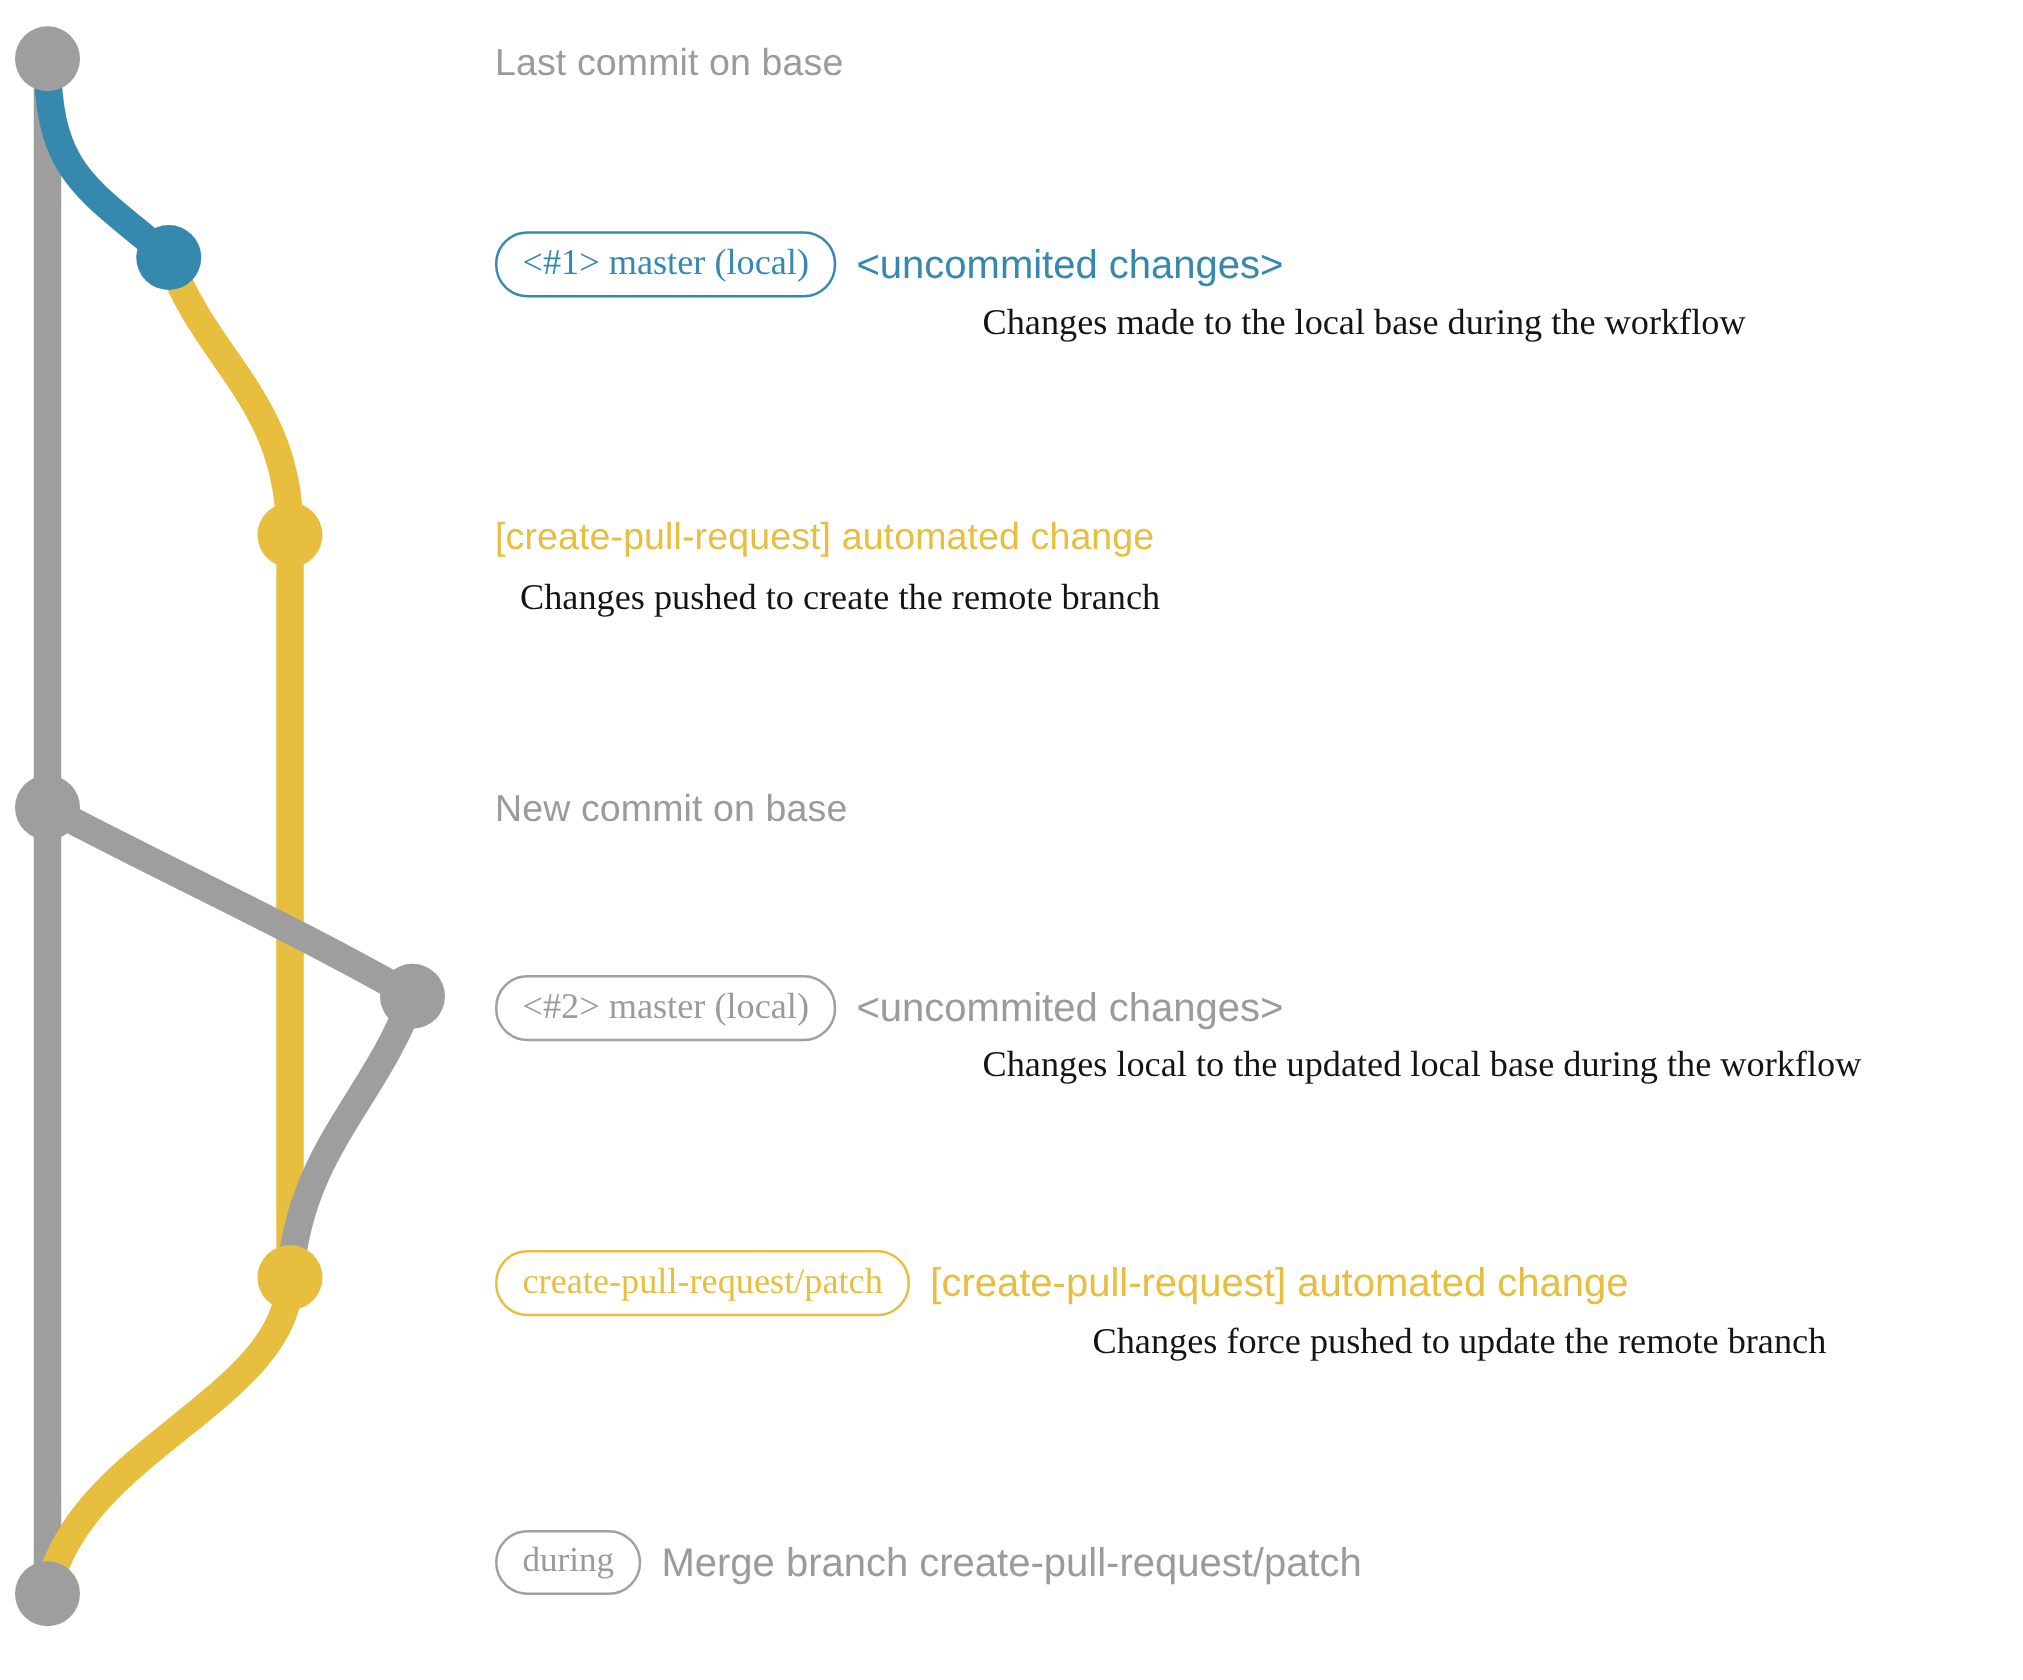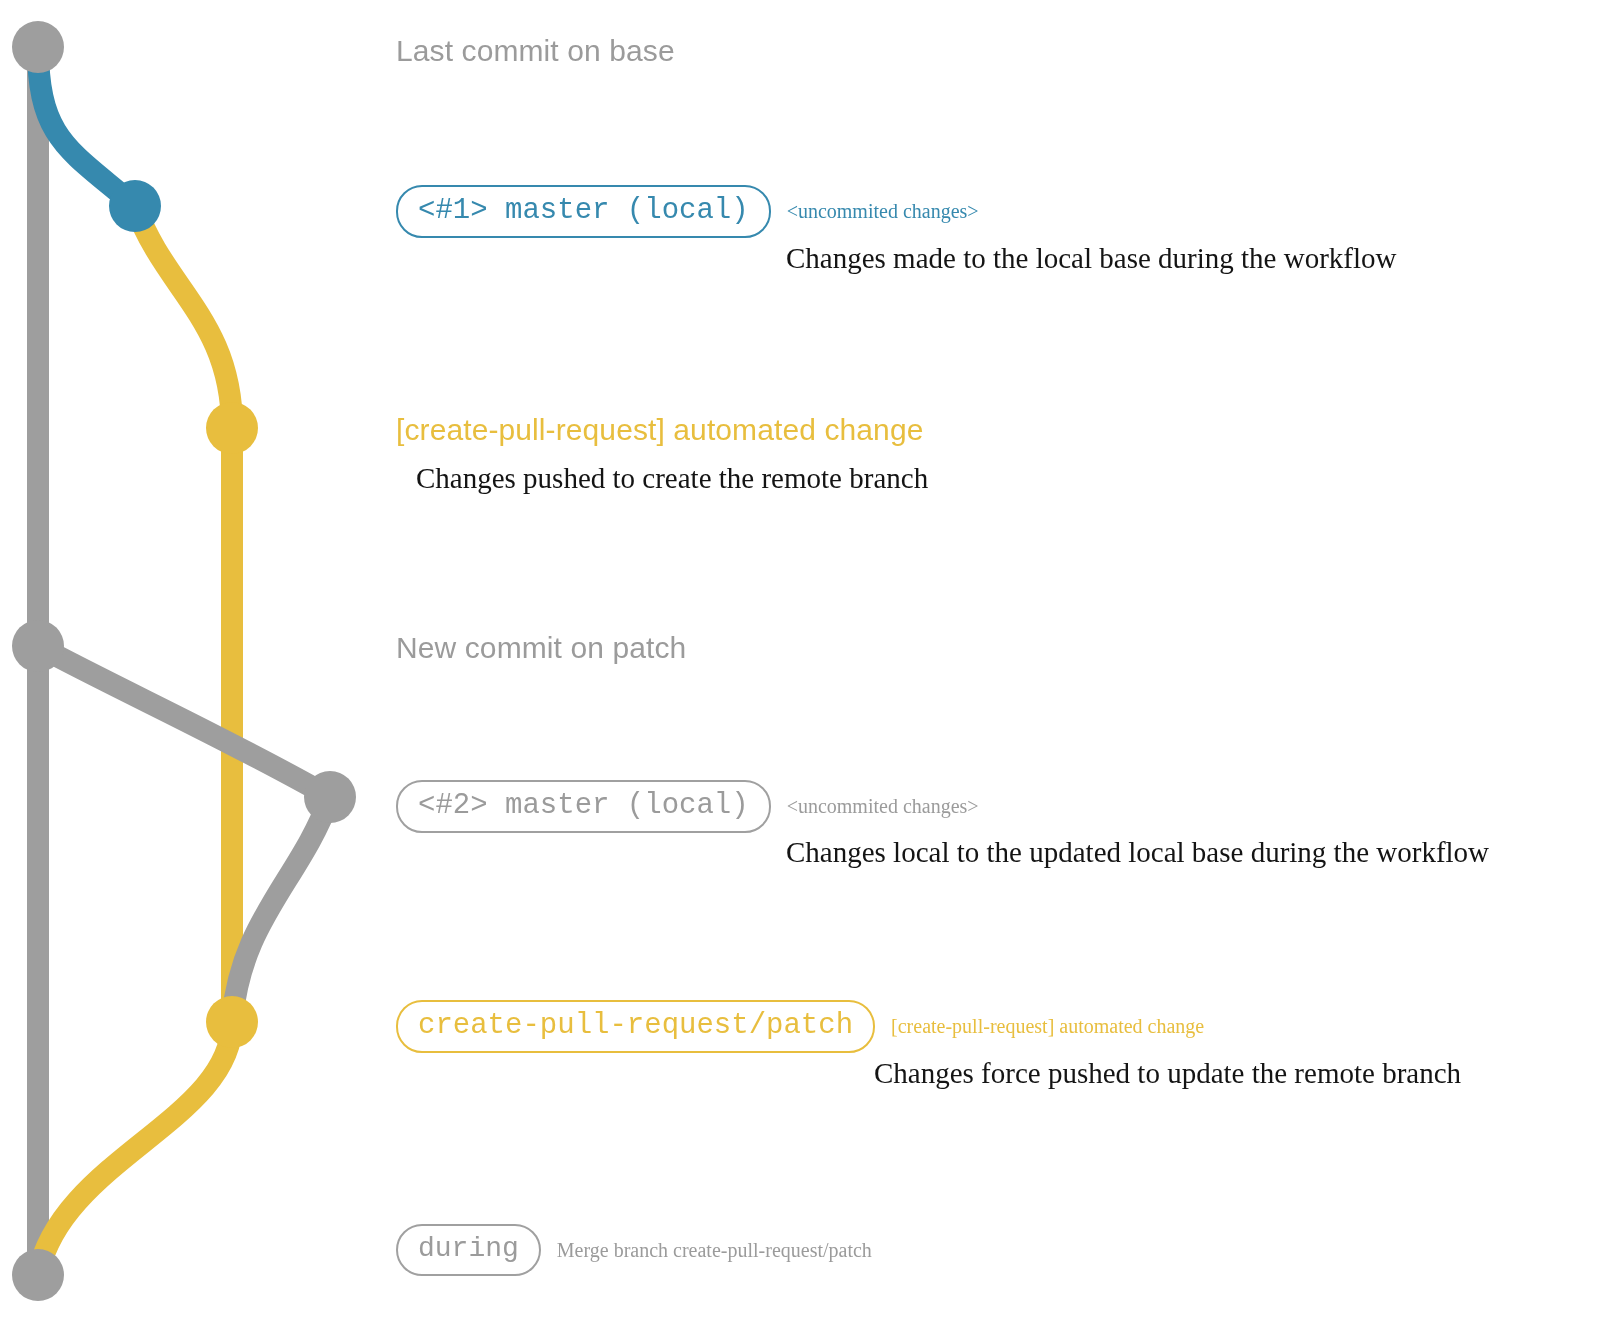--- a/index.html
+++ b/index.html
@@ -43,33 +43,33 @@
     font-size: 30px;
     font-weight: 400;
     letter-spacing: 0.1px;
   }
 
   .badge {
     display: inline-block;
     border: 2px solid #be185d;
     border-radius: 26px;
     padding: 9px 20px 11px 20px;
-    font-family: Liberation Mono, monospace;
+    font-family: Liberation Serif, serif;
     font-size: 29px;
     line-height: 1;
     color: #9e9e9e;
     background: #ffffff;
   }
   .badge.blue  { border-color: #3689ae; color: #3689ae; }
   .badge.gray  { border-color: #a0a0a0; color: #9b9b9b; }
   .badge.yellow{ border-color: #e8be3e; color: #e8be3e; }
 
   .commit-msg {
-    font-family: Liberation Serif, serif;
-    font-size: 20px;
+    font-family: Liberation Sans, sans-serif;
+    font-size: 32px;
     margin-left: 16px;
   }
   .commit-msg.blue   { color: #3689ae; }
   .commit-msg.gray   { color: #9b9b9b; }
   .commit-msg.yellow { color: #e8be3e; }
 
   .desc {
     position: absolute;
     font-family: "Liberation Serif", serif;
     font-size: 29px;
@@ -116,21 +116,21 @@
     <span class="commit-msg blue">&lt;uncommited changes&gt;</span>
   </div>
   <div class="desc" style="left:786px; top:242px;">Changes made to the local base during the workflow</div>
 
   <div class="row" style="left:396px; top:413px;">
     <span class="plain-title" style="color:#e8be3e;">[create-pull-request] automated change</span>
   </div>
   <div class="desc" style="left:416px; top:462px;">Changes pushed to create the remote branch</div>
 
   <div class="row" style="left:396px; top:631px;">
-    <span class="plain-title" style="color:#9b9b9b;">New commit on patch</span>
+    <span class="plain-title" style="color:#9b9b9b;">New commit on base</span>
   </div>
 
   <div class="row" style="left:396px; top:780px;align-items:center;">
     <span class="badge gray">&lt;#2&gt; master (local)</span>
     <span class="commit-msg gray">&lt;uncommited changes&gt;</span>
   </div>
   <div class="desc" style="left:786px; top:836px;">Changes local to the updated local base during the workflow</div>
 
   <div class="row" style="left:396px; top:1000px;justify-content:flex-end;">
     <span class="badge yellow">create-pull-request/patch</span>

